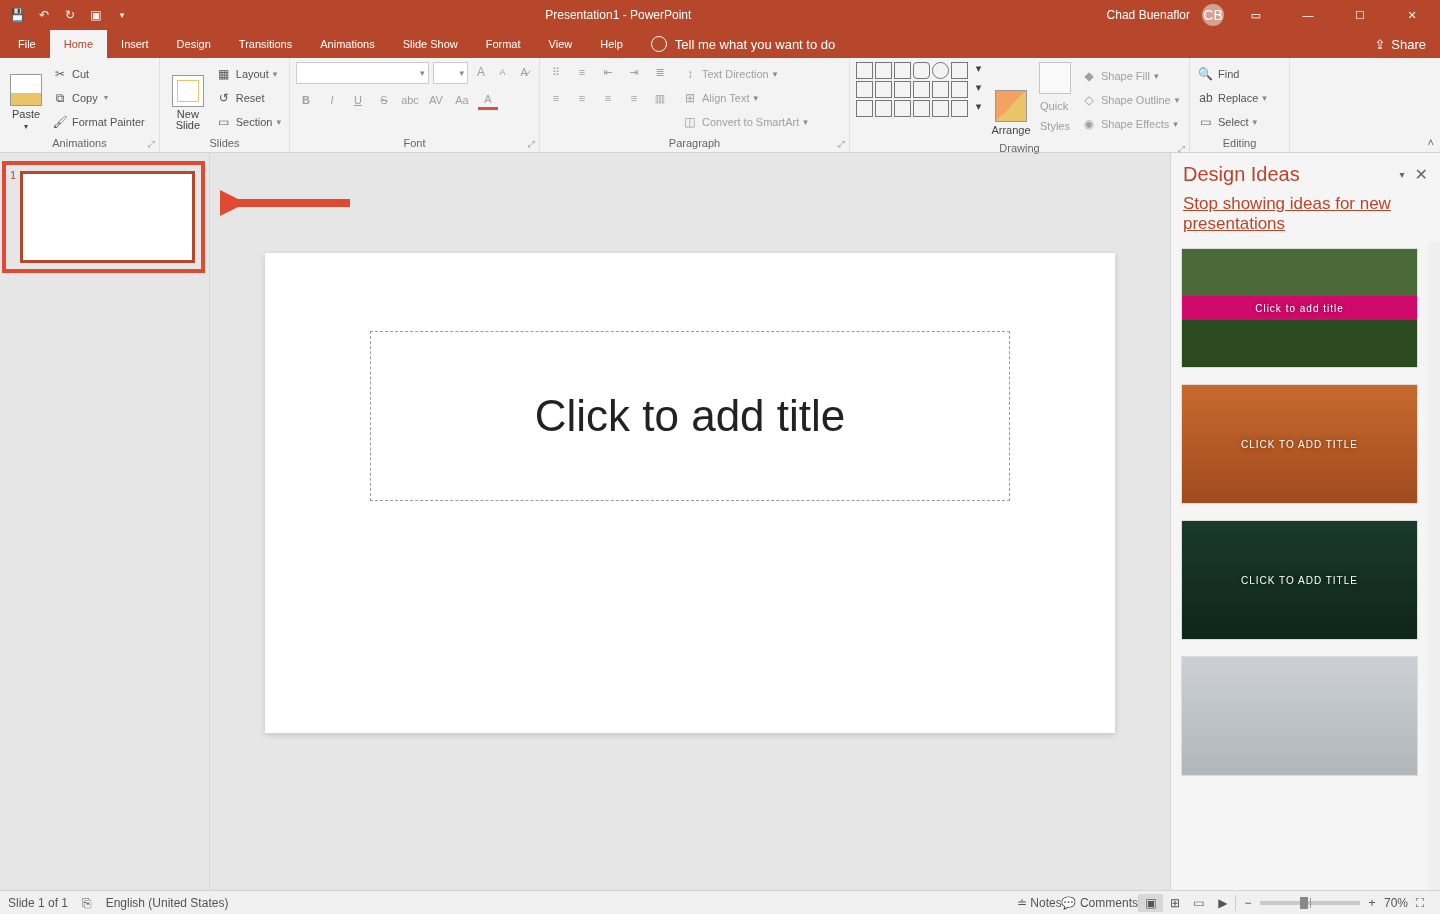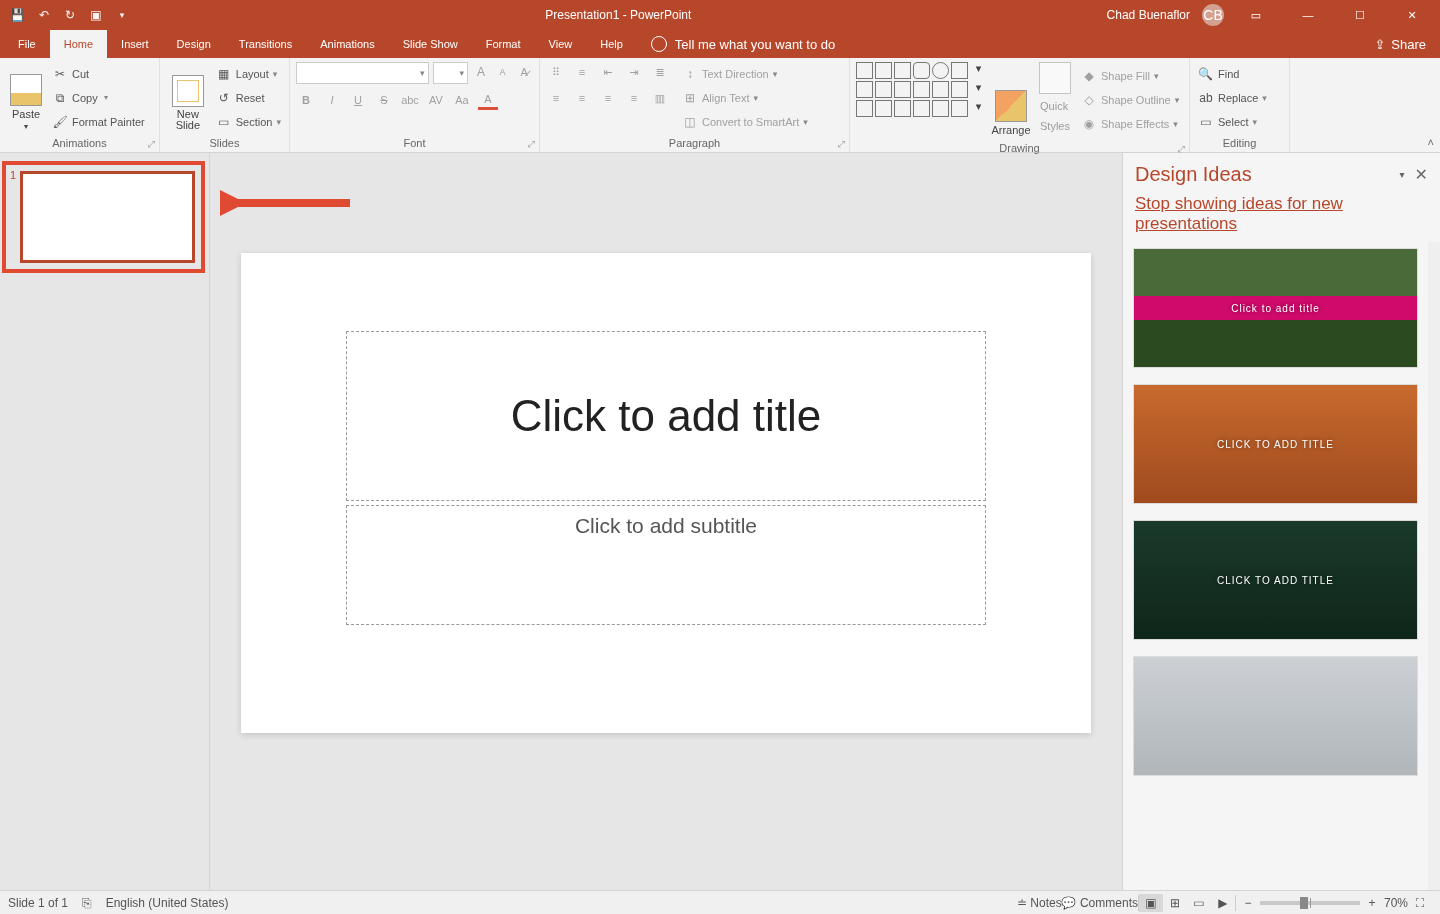--- a/index.html
+++ b/index.html
@@ -50,21 +50,21 @@
 .thumb-num { position: absolute; left: 4px; top: 4px; font-size: 11px; color: #b7472a; }
 .thumb { background: #fff; border: 3px solid #b7472a; height: 92px; }
 .arrow-annot { position: absolute; left: 220px; top: 30px; }
 
 .canvas { flex: 1; background: #e6e6e6; display: flex; align-items: flex-start; justify-content: center; padding-top: 100px; }
 .slide { width: 850px; height: 480px; background: #fff; box-shadow: 0 2px 6px rgba(0,0,0,.15); display: flex; flex-direction: column; align-items: center; padding-top: 78px; }
 .ph-title { width: 640px; height: 170px; border: 1px dashed #999; display: flex; align-items: center; justify-content: center; font-size: 44px; color: #222; font-weight: 300; }
 .ph-sub   { width: 640px; height: 120px; border: 1px dashed #999; margin-top: 4px; display: flex; align-items: flex-start; justify-content: center; padding-top: 8px; font-size: 21px; color: #555; }
 
 
-.design-pane { width: 318px; background: #f5f5f5; border-left: 1px solid #d4d4d4; display: flex; flex-direction: column; }
+.design-pane { width: 270px; background: #f5f5f5; border-left: 1px solid #d4d4d4; display: flex; flex-direction: column; }
 .dp-head { display: flex; align-items: center; padding: 10px 12px 4px; color: #217346; }
 .dp-head h3 { font-weight: 400; font-size: 20px; color: #b7472a; flex: 1; }
 .dp-head h3{ color:#b7472a; }
 .dp-link { padding: 4px 12px 8px; font-size: 17px; color: #b7472a; text-decoration: underline; }
 .dp-body { flex: 1; overflow-y: auto; padding: 6px 10px; display: flex; flex-direction: column; gap: 16px; }
 .dp-item { height: 120px; border: 1px solid #dcdcdc; display: flex; align-items: center; justify-content: center; font-size: 10px; color: #fff; position: relative; letter-spacing: 1px; }
 .dp-item .lbl { text-shadow: 0 0 4px rgba(0,0,0,.5); }
 .scrollbar { width: 12px; background: #efefef; }
 
 
@@ -330,21 +330,20 @@
             <path d="M10,0 L0,5 L10,10 z" fill="#e04a32"></path>
           </marker>
         </defs>
       <line x1="130" y1="20" x2="10" y2="20" stroke="#e04a32" stroke-width="8" marker-end="url(#ah)"></line>
     </svg>
   </div>
 
   <div class="canvas">
     <div class="slide">
       <div class="ph-title">Click to add title</div>
-      <div class="ph-sub">Click to add subtitle</div>
     </div>
   </div>
 
   <div class="design-pane">
     <div class="dp-head">
       <h3>Design Ideas</h3>
       <span style="color:#666;font-size:10px;margin-right:10px;">▾</span>
       <span style="color:#666;">✕</span>
     </div>
     <div class="dp-link">Stop showing ideas for new presentations</div>

